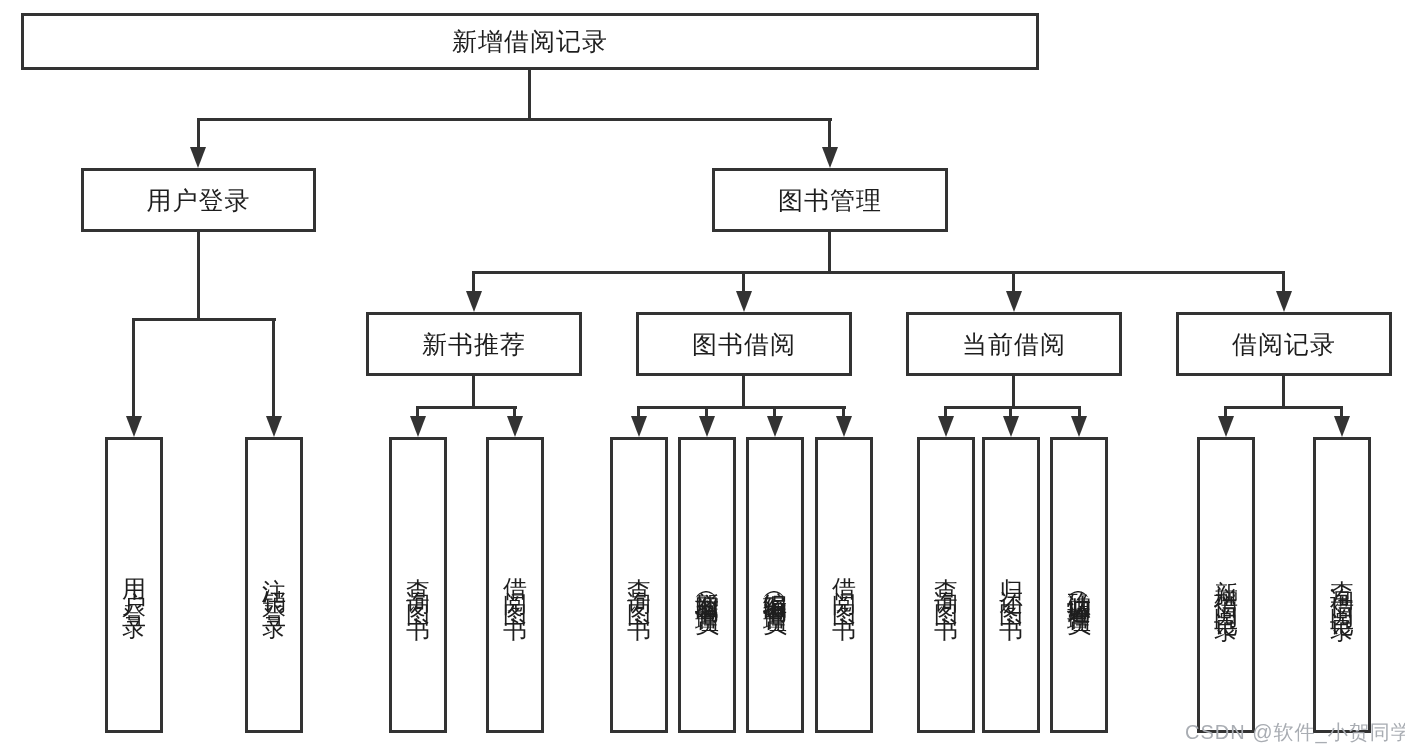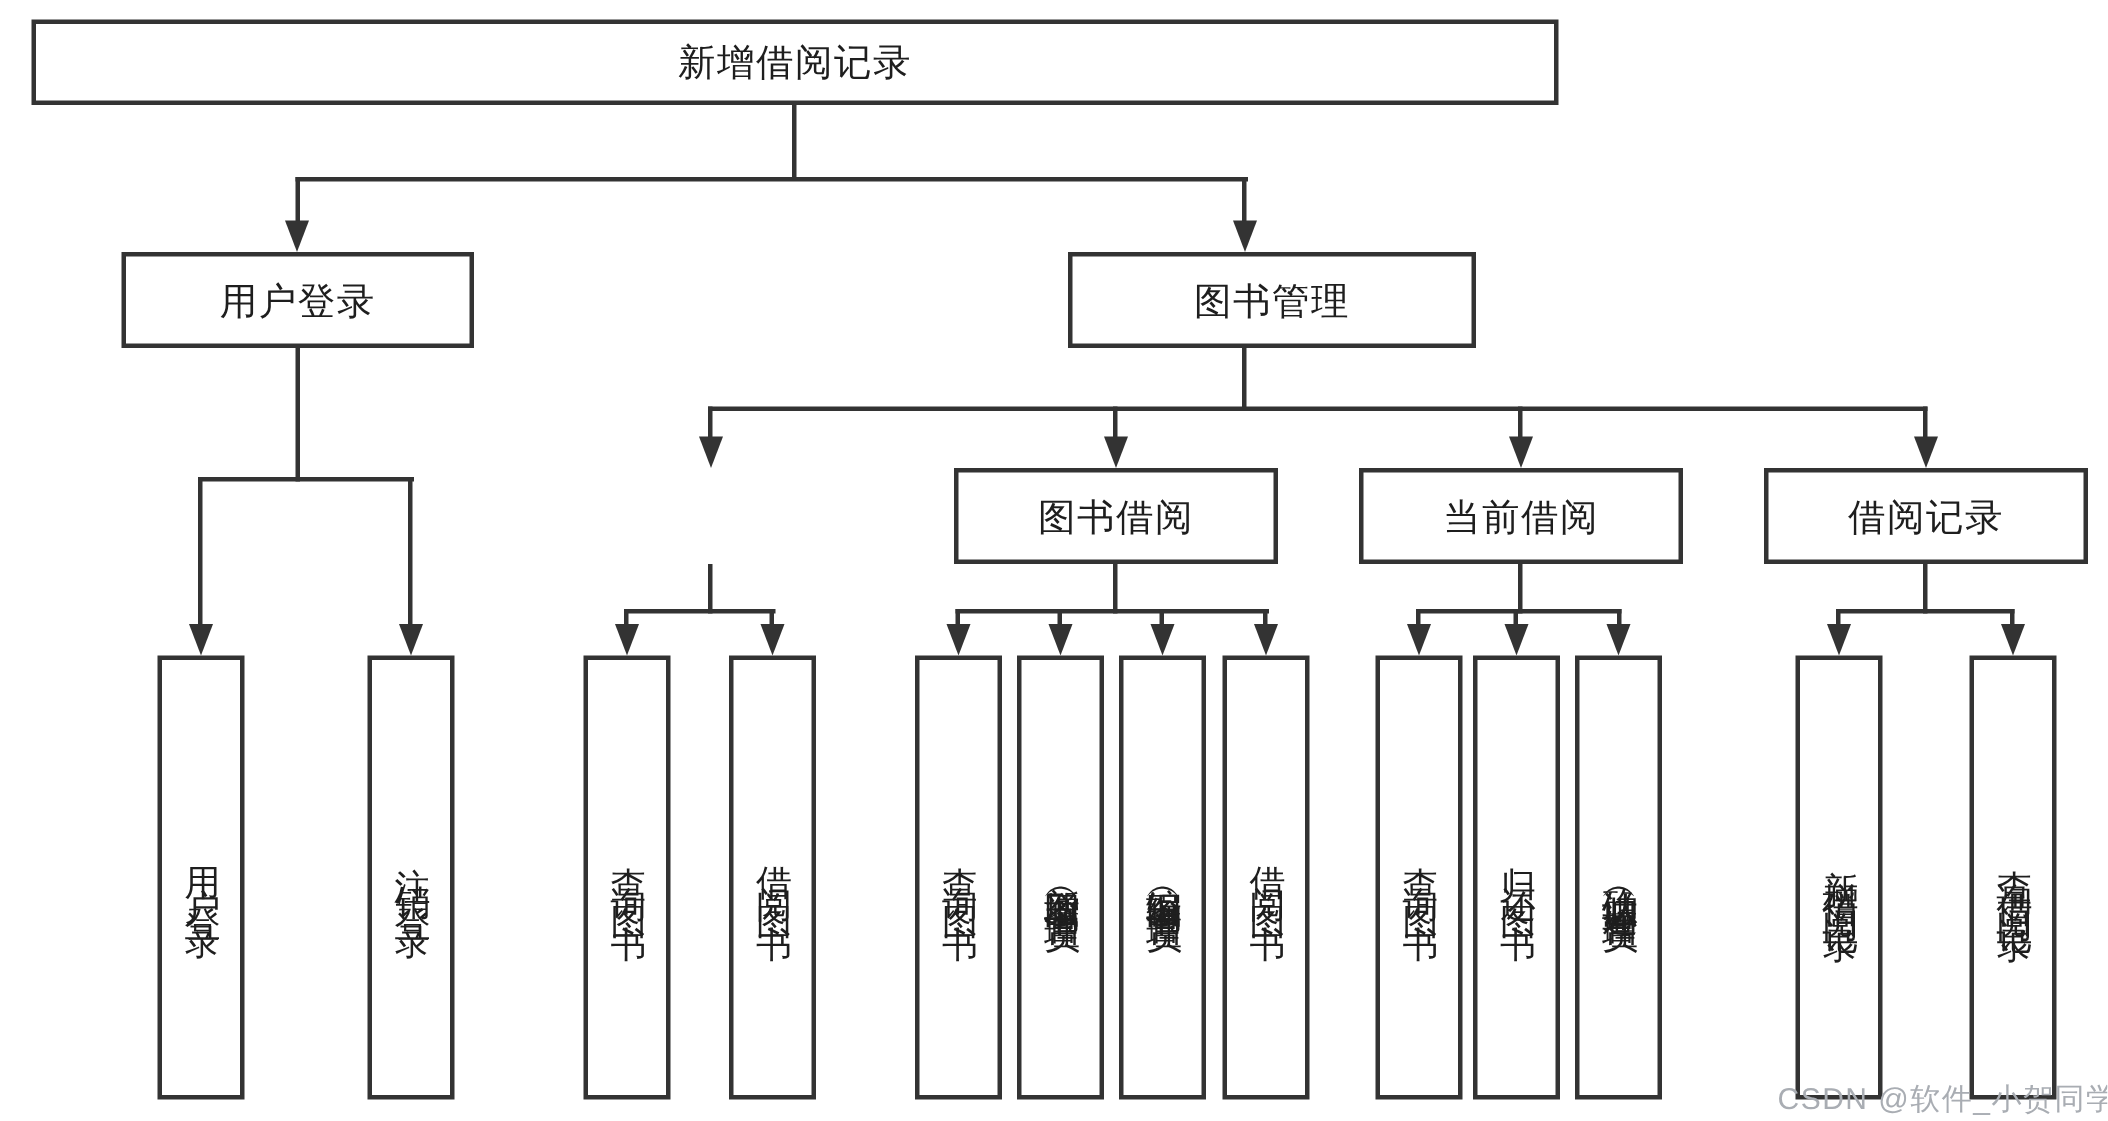--- a/index.html
+++ b/index.html
@@ -46,24 +46,27 @@
 <div class="stage">
 
   <div class="box h" style="left:21px;top:13px;width:1018px;height:57px">
     <span>新增借阅记录</span>
   </div>
 
   <div class="box h" style="left:81px;top:168px;width:235px;height:64px">
     <span>用户登录</span>
   </div>
 
-  <div class="box h" style="left:712px;top:168px;width:272px;height:64px">
+  <div class="box h" style="left:712px;top:168px;width:236px;height:64px">
     <span>图书管理</span>
   </div>
 
+  <div class="box h" style="left:366px;top:312px;width:216px;height:64px">
+    <span>新书推荐</span>
+  </div>
 
   <div class="box h" style="left:636px;top:312px;width:216px;height:64px">
     <span>图书借阅</span>
   </div>
 
   <div class="box h" style="left:906px;top:312px;width:216px;height:64px">
     <span>当前借阅</span>
   </div>
 
   <div class="box h" style="left:1176px;top:312px;width:216px;height:64px">

